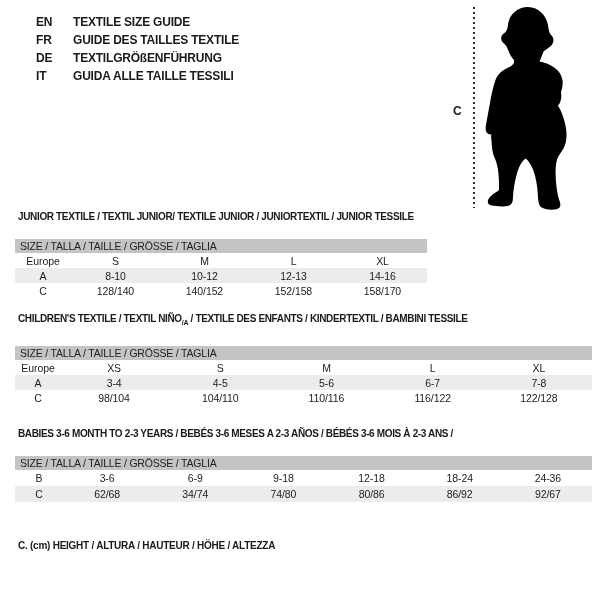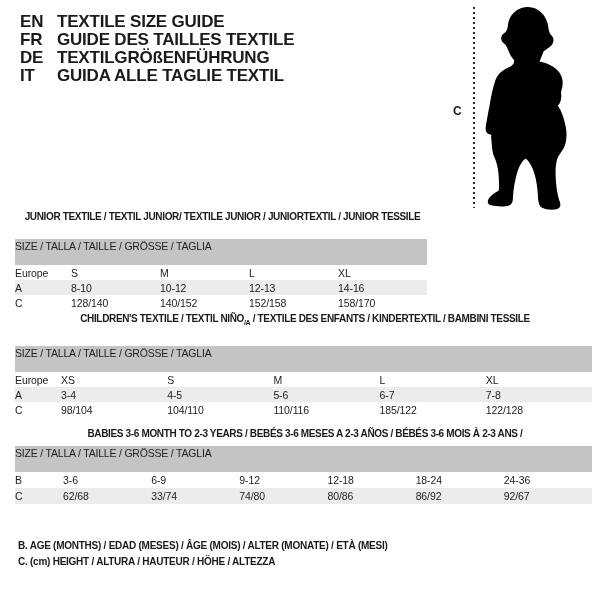--- a/index.html
+++ b/index.html
@@ -3,52 +3,52 @@
 <meta charset="utf-8">
 <style>
   html,body{margin:0;padding:0;}
   body{
     width:600px;height:600px;position:relative;background:#ffffff;
     font-family:"Liberation Sans","DejaVu Sans",sans-serif;
     color:#1a1a1a;overflow:hidden;
     -webkit-font-smoothing:antialiased;
   }
   
-  .lang-list{position:absolute;left:20px;top:13px;font-weight:bold;font-size:17px;letter-spacing:-0.2px;}
+  .lang-list{position:absolute;left:36px;top:13px;font-weight:bold;font-size:12px;letter-spacing:-0.2px;}
   .lang-row{height:18px;line-height:18px;white-space:nowrap;}
   .lang-code{display:inline-block;width:37px;}
   
   .measure-line{
     position:absolute;left:473px;top:7px;width:2px;height:201px;
     background:repeating-linear-gradient(to bottom,#2a2a2a 0 2px,transparent 2px 5px);
   }
   .measure-label{position:absolute;left:453px;top:104px;font-weight:bold;font-size:12px;}
   .baby-svg{position:absolute;left:477px;top:6px;}
   
   .section{position:absolute;}
   #junior{left:15px;top:211px;width:412px;}
   #children{left:15px;top:313px;width:577px;}
   #babies{left:15px;top:426px;width:577px;}
   .tbl-title{
     font-weight:bold;font-size:10px;letter-spacing:-0.35px;
-    line-height:12px;white-space:nowrap;padding-left:3px;text-align:center;
+    line-height:12px;white-space:nowrap;padding-left:3px;
   }
   #junior .tbl-title{margin-bottom:16px;}
   #children .tbl-title{margin-bottom:17px;}
-  #babies .tbl-title{line-height:16px;margin-bottom:4px;}
+  #babies .tbl-title{line-height:16px;margin-bottom:14px;}
   .subsc{font-size:7px;vertical-align:sub;}
   .size-bar{
-    background:var(--bar,#c4c4c4);height:26px;line-height:14px;
-    font-size:10.5px;letter-spacing:-0.2px;color:#222;
+    background:var(--bar,#c4c4c4);height:14px;line-height:14px;
+    font-size:10.5px;letter-spacing:-0.2px;color:#222;padding-left:5px;
   }
   table.size-table{
     width:100%;border-collapse:collapse;table-layout:fixed;
     font-size:10.5px;letter-spacing:-0.1px;color:#1c1c1c;
   }
-  table.size-table td{height:15px;padding:0;text-align:left;overflow:hidden;}
+  table.size-table td{height:15px;padding:0;text-align:center;overflow:hidden;}
   #babies table.size-table td{height:16px;}
   td.rowlabel{text-align:left;padding-left:4px;}
   tr.striped{background:var(--stripe,#ececec);}
   
   .footnotes{position:absolute;left:18px;top:538px;font-weight:bold;font-size:10px;letter-spacing:-0.25px;}
   .footnotes div{height:16px;line-height:16px;white-space:nowrap;}
 </style>
 </head>
 <body>
 
@@ -56,21 +56,21 @@
   <div class="lang-row">
     <span class="lang-code">EN</span><span>TEXTILE SIZE GUIDE</span>
   </div>
   <div class="lang-row">
     <span class="lang-code">FR</span><span>GUIDE DES TAILLES TEXTILE</span>
   </div>
   <div class="lang-row">
     <span class="lang-code">DE</span><span>TEXTILGRÖßENFÜHRUNG</span>
   </div>
   <div class="lang-row">
-    <span class="lang-code">IT</span><span>GUIDA ALLE TAGLIE TEXTIL</span>
+    <span class="lang-code">IT</span><span>GUIDA ALLE TAILLE TESSILI</span>
   </div>
 </div>
 
 <div class="measure-line"></div>
 <div class="measure-label">C</div>
 <svg class="baby-svg" width="102" height="206" viewBox="0 0 102 206" xmlns="http://www.w3.org/2000/svg">
   <path fill="#000000" d="
     M51 1
     C41 1 32 8 31 19
     C30.5 23 29.5 25.5 27.5 27
@@ -177,55 +177,54 @@
           <td>4-5</td>
           <td>5-6</td>
           <td>6-7</td>
           <td>7-8</td>
         </tr>
         <tr>
           <td class="rowlabel">C</td>
           <td>98/104</td>
           <td>104/110</td>
           <td>110/116</td>
-          <td>185/122</td>
+          <td>116/122</td>
           <td>122/128</td>
         </tr>
       </tbody>
   </table>
 </div>
 
 <div class="section" id="babies">
   <div class="tbl-title">
     <div>BABIES 3-6 MONTH TO 2-3 YEARS / BEBÉS 3-6 MESES A 2-3 AÑOS / BÉBÉS 3-6 MOIS À 2-3 ANS /</div>
   </div>
   <div class="size-bar">SIZE / TALLA / TAILLE / GRÖSSE / TAGLIA</div>
   <table class="size-table">
     <colgroup>
         <col style="width:48px">
       </colgroup>
     <tbody>
         <tr>
           <td class="rowlabel">B</td>
           <td>3-6</td>
           <td>6-9</td>
-          <td>9-12</td>
+          <td>9-18</td>
           <td>12-18</td>
           <td>18-24</td>
           <td>24-36</td>
         </tr>
         <tr class="striped">
           <td class="rowlabel">C</td>
           <td>62/68</td>
-          <td>33/74</td>
+          <td>34/74</td>
           <td>74/80</td>
           <td>80/86</td>
           <td>86/92</td>
           <td>92/67</td>
         </tr>
       </tbody>
   </table>
 </div>
 
 <div class="footnotes">
-  <div>B. AGE (MONTHS) / EDAD (MESES) / ÂGE (MOIS) / ALTER (MONATE) / ETÀ (MESI)</div>
   <div>C. (cm) HEIGHT / ALTURA / HAUTEUR / HÖHE / ALTEZZA</div>
 </div>
 
 </body></html>

